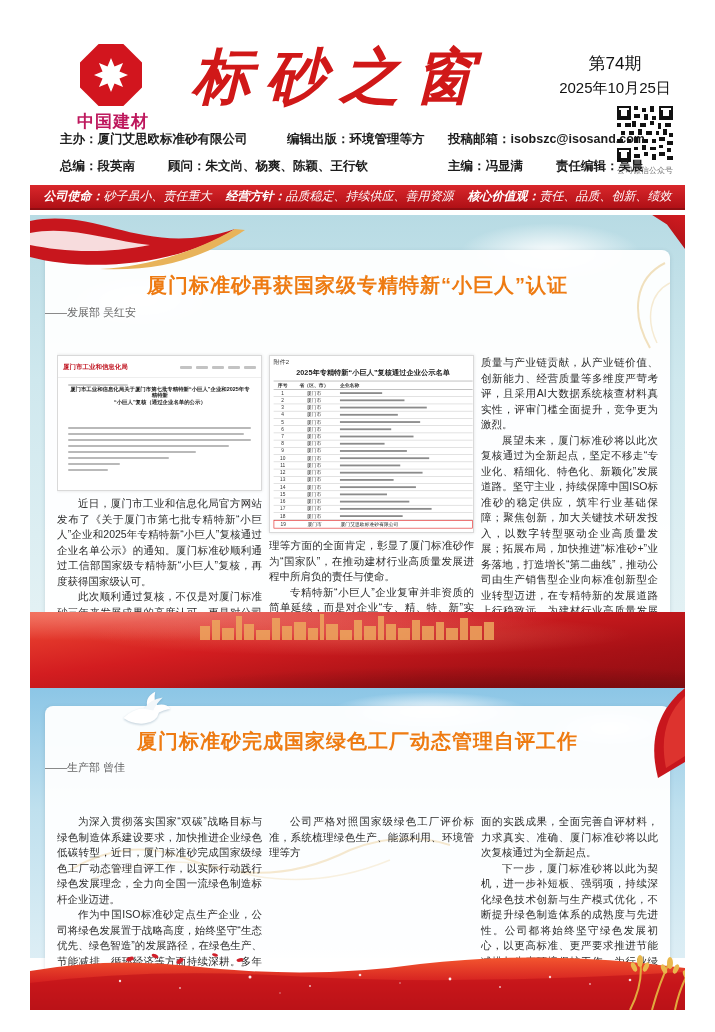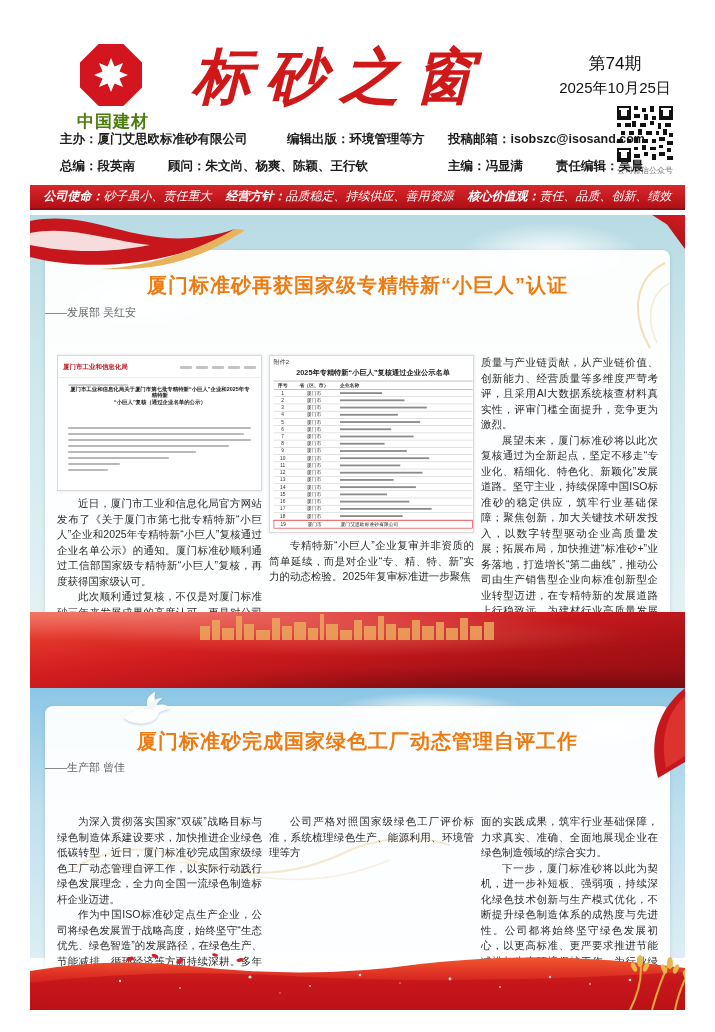--- a/index.html
+++ b/index.html
@@ -5,21 +5,21 @@
   html,body{margin:0;padding:0;background:#ffffff;}
   .page{position:relative;width:715px;height:1032px;background:#ffffff;overflow:hidden;
         font-family:"Liberation Sans", sans-serif;color:#222;}
   .abs{position:absolute;}
 
   
   .logo-octagon{left:80px;top:44px;width:62px;height:62px;background:#d2151e;
     clip-path:polygon(30% 0,70% 0,100% 30%,100% 70%,70% 100%,30% 100%,0 70%,0 30%);}
   .logo-star{position:absolute;left:50%;top:50%;width:34px;height:34px;transform:translate(-50%,-50%);background:#ffffff;
     clip-path:polygon(50% 0%,60.3% 25.1%,85.4% 14.6%,74.9% 39.7%,100% 50%,74.9% 60.3%,85.4% 85.4%,60.3% 74.9%,50% 100%,39.7% 74.9%,14.6% 85.4%,25.1% 60.3%,0% 50%,25.1% 39.7%,14.6% 14.6%,39.7% 25.1%);}
-  .logo-text{left:68px;top:110px;width:90px;text-align:center;color:#4d7c0f;font-weight:bold;font-size:17px;letter-spacing:1px;}
+  .logo-text{left:68px;top:110px;width:90px;text-align:center;color:#be185d;font-weight:bold;font-size:17px;letter-spacing:1px;}
   .masthead-title{left:155px;top:40px;width:370px;text-align:center;color:#d01818;
     font-family:"DejaVu Serif", serif;font-weight:bold;font-style:italic;font-size:60px;letter-spacing:14px;line-height:72px;}
   .issue-block{left:540px;top:52px;width:150px;text-align:center;color:#111;}
   .issue-no{font-size:17px;line-height:24px;}
   .issue-date{font-size:15px;line-height:24px;}
   .qr{left:617px;top:106px;width:56px;height:56px;background:#fff;}
   .qr svg{display:block;width:56px;height:56px;shape-rendering:crispEdges;}
   .qr-caption{left:599px;top:165px;width:92px;text-align:center;font-size:8px;color:#777;}
   .info-line{font-size:12.5px;font-weight:600;color:#1c1c1c;white-space:nowrap;}
   .i-r1{top:131px;} .i-r2{top:158px;}
@@ -345,20 +345,21 @@
               </div>
               <div class="trow hl">
                 <div class="tc tc0">19</div>
                 <div class="tc tc1">厦门市</div>
                 <div class="tc tc2">厦门艾思欧标准砂有限公司</div>
               </div>
             </div>
         </div>
       </div>
       <div>
+          <p class="para">理等方面的全面肯定，彰显了厦门标准砂作为“国家队”，在推动建材行业高质量发展进程中所肩负的责任与使命。</p>
           <p class="para ind">专精特新“小巨人”企业复审并非资质的简单延续，而是对企业“专、精、特、新”实力的动态检验。2025年复审标准进一步聚焦</p>
         </div>
     </div>
     <div class="col c3">
       <div>
           <p class="para">质量与产业链贡献，从产业链价值、创新能力、经营质量等多维度严苛考评，且采用AI大数据系统核查材料真实性，评审门槛全面提升，竞争更为激烈。</p>
           <p class="para ind">展望未来，厦门标准砂将以此次复核通过为全新起点，坚定不移走“专业化、精细化、特色化、新颖化”发展道路。坚守主业，持续保障中国ISO标准砂的稳定供应，筑牢行业基础保障；聚焦创新，加大关键技术研发投入，以数字转型驱动企业高质量发展；拓展布局，加快推进“标准砂+”业务落地，打造增长“第二曲线”，推动公司由生产销售型企业向标准创新型企业转型迈进，在专精特新的发展道路上行稳致远，为建材行业高质量发展贡献更多力量。</p>
         </div>
     </div>
   </div>
@@ -423,21 +424,21 @@
           <p class="para ind">作为中国ISO标准砂定点生产企业，公司将绿色发展置于战略高度，始终坚守“生态优先、绿色智造”的发展路径，在绿色生产、节能减排、循环经济等方面持续深耕。多年来，</p>
         </div>
     </div>
     <div class="col">
       <div>
           <p class="para ind">公司严格对照国家级绿色工厂评价标准，系统梳理绿色生产、能源利用、环境管理等方</p>
         </div>
     </div>
     <div class="col c3">
       <div>
-          <p class="para">面的实践成果，筑牢行业基础保障，力求真实、准确、全面地展现企业在绿色制造领域的综合实力。</p>
+          <p class="para">面的实践成果，全面完善自评材料，力求真实、准确、厦门标准砂将以此次复核通过为全新起点。</p>
           <p class="para ind">下一步，厦门标准砂将以此为契机，进一步补短板、强弱项，持续深化绿色技术创新与生产模式优化，不断提升绿色制造体系的成熟度与先进性。公司都将始终坚守绿色发展初心，以更高标准、更严要求推进节能减排与生态环境保护工作，为行业绿色转型提供实践经验，为实现“双碳”目标贡献企业力量。</p>
         </div>
     </div>
   </div>
 
   <svg class="abs silk-bottom" viewBox="0 0 655 57" preserveAspectRatio="none">
     <defs>
       <linearGradient id="sg" x1="0" y1="0" x2="0" y2="1">
         <stop offset="0" stop-color="#f3562f"></stop>
           <stop offset=".5" stop-color="#d31d1f"></stop>

